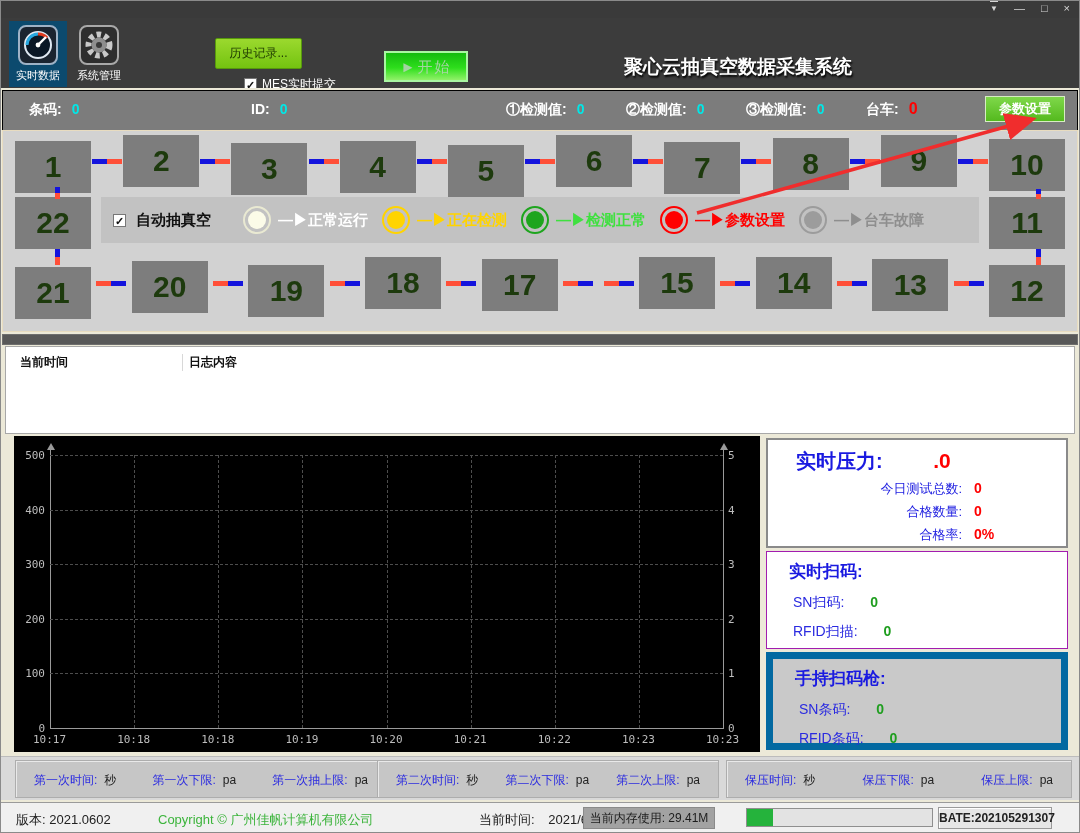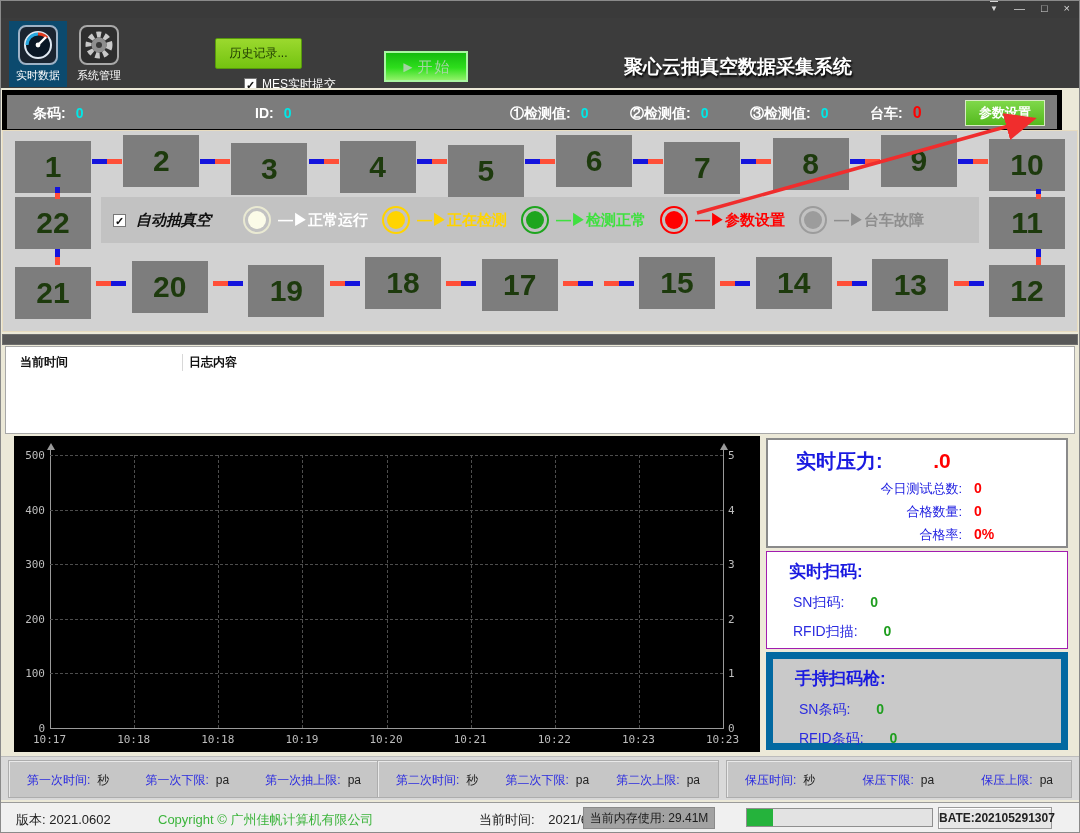--- a/index.html
+++ b/index.html
@@ -30,22 +30,22 @@
   .btn-start { position:absolute; left:384px; top:33px; width:84px; height:31px;
     background:linear-gradient(#14bb0e,#2ede1c 55%,#90f168); border:2px solid #a9f6a2;
     color:rgba(185,210,185,0.85); font-size:15px; text-align:center; line-height:27px; letter-spacing:2px; }
   .app-title { position:absolute; left:588px; top:36px; width:300px; text-align:center;
     color:#ffffff; font-size:19px; font-weight:bold; text-shadow:1px 2px 2px #000; white-space:nowrap; }
 
   
   .client { position:absolute; top:88px; left:0; right:0; bottom:31px; background:#ece9d8; }
 
   
-  .infobar { position:absolute; top:2px; left:2px; right:18px; height:44px; background:#7c7c7c;
-    border:5px solid #000000; }
+  .infobar { position:absolute; top:2px; left:2px; right:2px; height:44px; background:#7c7c7c;
+    border:1px solid #000000; }
   .infofield { position:absolute; top:9px; white-space:nowrap; }
   .infofield .lbl { color:#ffffff; font-weight:bold; font-size:14px; }
   .infofield .val { color:#00e8e8; font-size:14px; font-weight:bold; margin-left:10px; }
   .infofield.f1 { left:26px; } .infofield.f2 { left:248px; } .infofield.f3 { left:503px; }
   .infofield.f4 { left:623px; } .infofield.f5 { left:743px; } .infofield.f6 { left:863px; }
   .infofield.f6 .val { color:#ff0000; font-size:16px; }
   .btn-settings { position:absolute; right:12px; top:5px; width:80px; height:26px;
     background:linear-gradient(#7fd84a,#54b91e); border:1px solid #d7ecc3; color:#ffffff;
     font-weight:bold; font-size:13px; text-align:center; line-height:24px; }
 
@@ -58,21 +58,21 @@
   .srow.bottom { top:126px; }
   .sbox { width:76px; height:52px; background:#7d7d7d; color:#1d3a0d; font-size:30px;
     font-weight:bold; display:flex; align-items:center; justify-content:center; flex:0 0 76px; }
   .conn { flex:1 1 auto; display:flex; align-items:center; justify-content:center; margin-top:24px; }
   .seg { width:15px; height:5px; }
   .seg.b { background:#1414dd; } .seg.r { background:#ff4f38; }
   .vconn { position:absolute; width:5px; display:flex; flex-direction:column; }
   .vconn div { flex:1; }
   .legend-strip { flex:1 1 auto; height:46px; margin:2px 10px 0 10px; background:#c2c2c2;
     display:flex; align-items:center; padding-left:12px; gap:10px; white-space:nowrap; }
-  .auto-label { font-size:15px; font-weight:bold; color:#111; margin-right:8px;font-style:italic; }
+  .auto-label { font-size:15px; font-weight:bold; color:#111; margin-right:8px; }
   .lg-item { display:flex; align-items:center; gap:7px; margin-left:14px; }
   .lamp { width:28px; height:28px; border-radius:50%; border:2px solid; display:flex;
     align-items:center; justify-content:center; }
   .lamp i { width:18px; height:18px; border-radius:50%; display:block; }
   .lg-txt { font-size:15px; font-weight:bold; }
 
   
   .logpanel { position:absolute; top:246px; left:2px; right:2px; height:100px; }
   .log-strip { height:11px; background:#585858; border:1px solid #6e6e6e; }
   .log-table { position:absolute; top:12px; left:3px; right:3px; bottom:0; background:#ffffff;
@@ -108,21 +108,21 @@
   .rp-row { display:flex; padding-left:26px; margin-top:11px; }
   .rp-row .lbl { color:#2a2ae0; font-size:14px; }
   .rp-row .val { color:#1f9e1f; font-size:14px; font-weight:bold; margin-left:26px; }
 
   
   .parambar { position:absolute; top:668px; left:0; right:0; height:44px; background:#d9d9d9;
     border-top:1px solid #bcbcbc; }
   .pgroup { position:absolute; top:3px; height:38px; background:#c6c6c6;
     border:1px solid #adadad; box-shadow:inset 1px 1px 0 #e9e9e9; display:flex;
     align-items:center; justify-content:space-between; padding:0 18px; }
-  .pg1 { left:8px;  width:372px; }
+  .pg1 { left:15px;  width:372px; }
   .pg2 { left:377px; width:342px; }
   .pg3 { left:726px; width:346px; }
   .pfield { white-space:nowrap; }
   .pfield .lbl { color:#2a2ae0; font-size:12px; }
   .pfield .unit { color:#222; font-size:12px; margin-left:7px; }
 
   
   .statusbar { position:absolute; left:0; right:0; bottom:0; height:31px; background:#f0f0f0;
     border-top:1px solid #9a9a9a; font-size:13px; color:#222; }
   .sb-item { position:absolute; top:8px; white-space:nowrap; }

